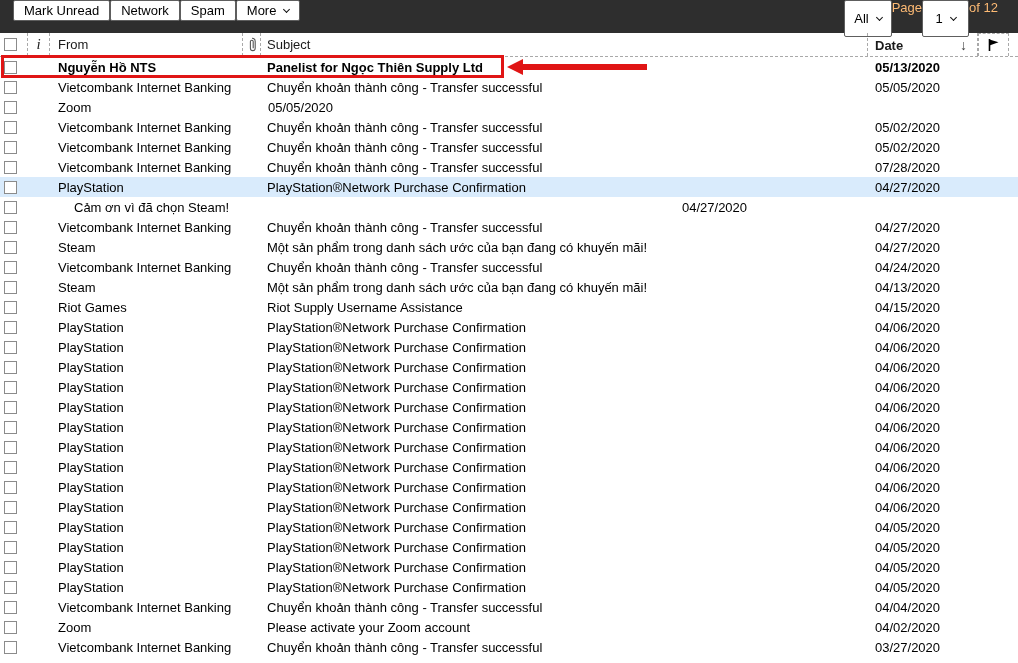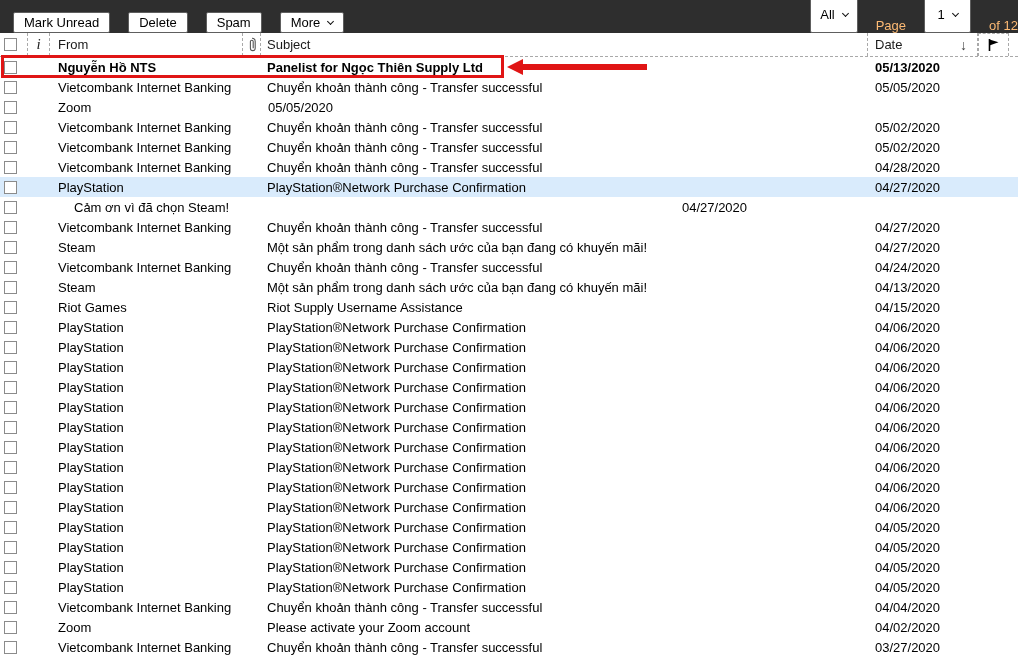--- a/index.html
+++ b/index.html
@@ -2,22 +2,22 @@
 <html><head>
 <meta charset="utf-8">
 <style>
   * { margin:0; padding:0; box-sizing:border-box; }
   html,body { background:#fff; }
   body { font-family:"Liberation Sans", sans-serif; }
   .app { position:relative; width:1018px; height:663px; background:#fff; overflow:hidden; }
 
   
   .toolbar {
-    height:33px; background:#2e2e2e; display:flex; align-items:flex-end;
-    padding:0 0 0 13px; gap:18px;
+    height:33px; background:#2e2e2e; display:flex; align-items:flex-start;
+    padding:0 20px 0 13px; 
   }
   .tbtn {
     background:#fff; color:#000; border:1px solid #5e5e5e; border-radius:2px;
     height:21px; padding:0 10px; font:13px "Liberation Sans", sans-serif;
     display:flex; align-items:center; cursor:pointer;
   }
   .chev {
     display:inline-block; width:5px; height:5px;
     border-right:1.4px solid #111; border-bottom:1.4px solid #111;
     transform:rotate(45deg); margin-left:8px; margin-top:-3px;
@@ -38,21 +38,21 @@
   }
   .hc { height:100%; display:flex; align-items:center; }
   .sep { border-right:1px dashed #a9a9a9; }
   .w-check { width:28px; }
   .w-info { width:22px; justify-content:center; }
   .w-from { width:193px; padding-left:8px; }
   .w-clip { width:18px; justify-content:center; }
   .w-subject { width:607px; padding-left:6px; }
   .w-date { width:110px; padding-left:7px; }
   .w-flag { width:31px; justify-content:center; }
-  .date-inner { flex:1; display:flex; align-items:flex-start; }
+  .date-inner { flex:1; display:flex; align-items:flex-end;font-weight:bold; }
   .sort-arrow { margin-left:auto; margin-right:10px; color:#444; font-size:14px; }
   .flag-cell { border-top:1px dashed #a9a9a9; border-left:1px dashed #a9a9a9; border-right:1px dashed #a9a9a9; }
   .info-i { font-family:"Liberation Serif", serif; font-style:italic; font-size:15px; color:#222; }
 
   .cb {
     width:13px; height:13px; background:#fff; border:1px solid #8b8b8b;
     margin-left:4px; cursor:pointer;
   }
   .header-row .cb { margin-left:4px; }
 
@@ -77,21 +77,21 @@
     border-right:16px solid #e01515; pointer-events:none;
   }
 </style>
 </head>
 <body>
 
 <div class="app">
 
   <div class="toolbar">
     <button class="tbtn">Mark Unread</button>
-    <button class="tbtn">Delete</button>
+    <button class="tbtn">Network</button>
     <button class="tbtn">Spam</button>
     <button class="tbtn">
       <span>More</span>
       <span class="chev"></span>
     </button>
 
     <div class="dd push">
       <span>All</span>
       <span class="chev"></span>
     </div>
@@ -192,21 +192,21 @@
     </div>
 
     <div class="row">
       <div class="c w-check">
         <div class="cb"></div>
       </div>
       <div class="c w-info"></div>
       <div class="c w-from from">Vietcombank Internet Banking</div>
       <div class="c w-clip"></div>
       <div class="c w-subject subject">Chuyển khoản thành công - Transfer successful</div>
-      <div class="c w-date date">04/28/2020</div>
+      <div class="c w-date date">07/28/2020</div>
       <div class="c w-flag"></div>
     </div>
 
     <div class="row selected">
       <div class="c w-check">
         <div class="cb"></div>
       </div>
       <div class="c w-info"></div>
       <div class="c w-from from">PlayStation</div>
       <div class="c w-clip"></div>

